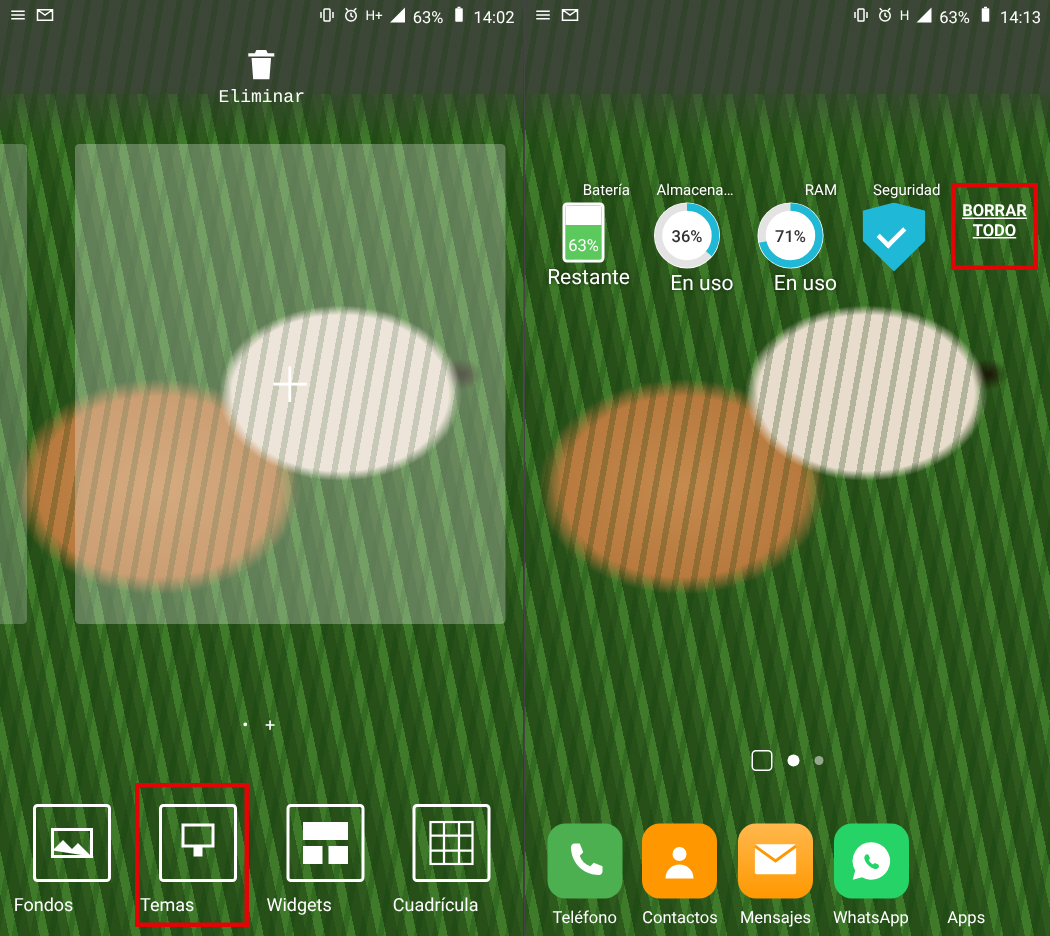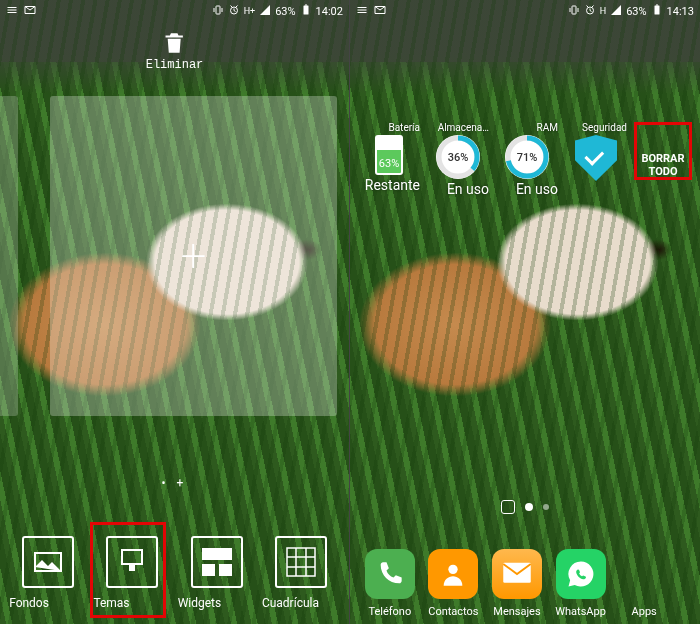--- a/index.html
+++ b/index.html
@@ -143,21 +143,22 @@
     position:relative;
   }
   .shield::after{
     content:""; position:absolute; left:50%; top:50%;
     width:14px; height:8px; border-left:3px solid #fff; border-bottom:3px solid #fff;
     transform: translate(-60%,-70%) rotate(-45deg);
   }
   .borrar {
     width:58px; text-align:center; color:#fff;
     font-size:11px; font-weight:700; line-height:1.2;
-    padding-top:30px;
+    padding-top:12px;
+    text-decoration:underline;
   }
   .page-indicator-r {
     position:absolute; left:50%; transform:translateX(-50%);
     bottom:110px; display:flex; gap:10px; align-items:center;
     z-index:10;
   }
   .page-indicator-r .dot {
     width:6px; height:6px; border-radius:50%; background:rgba(255,255,255,.5);
   }
   .page-indicator-r .dot.active { background:#fff; width:8px; height:8px;}

